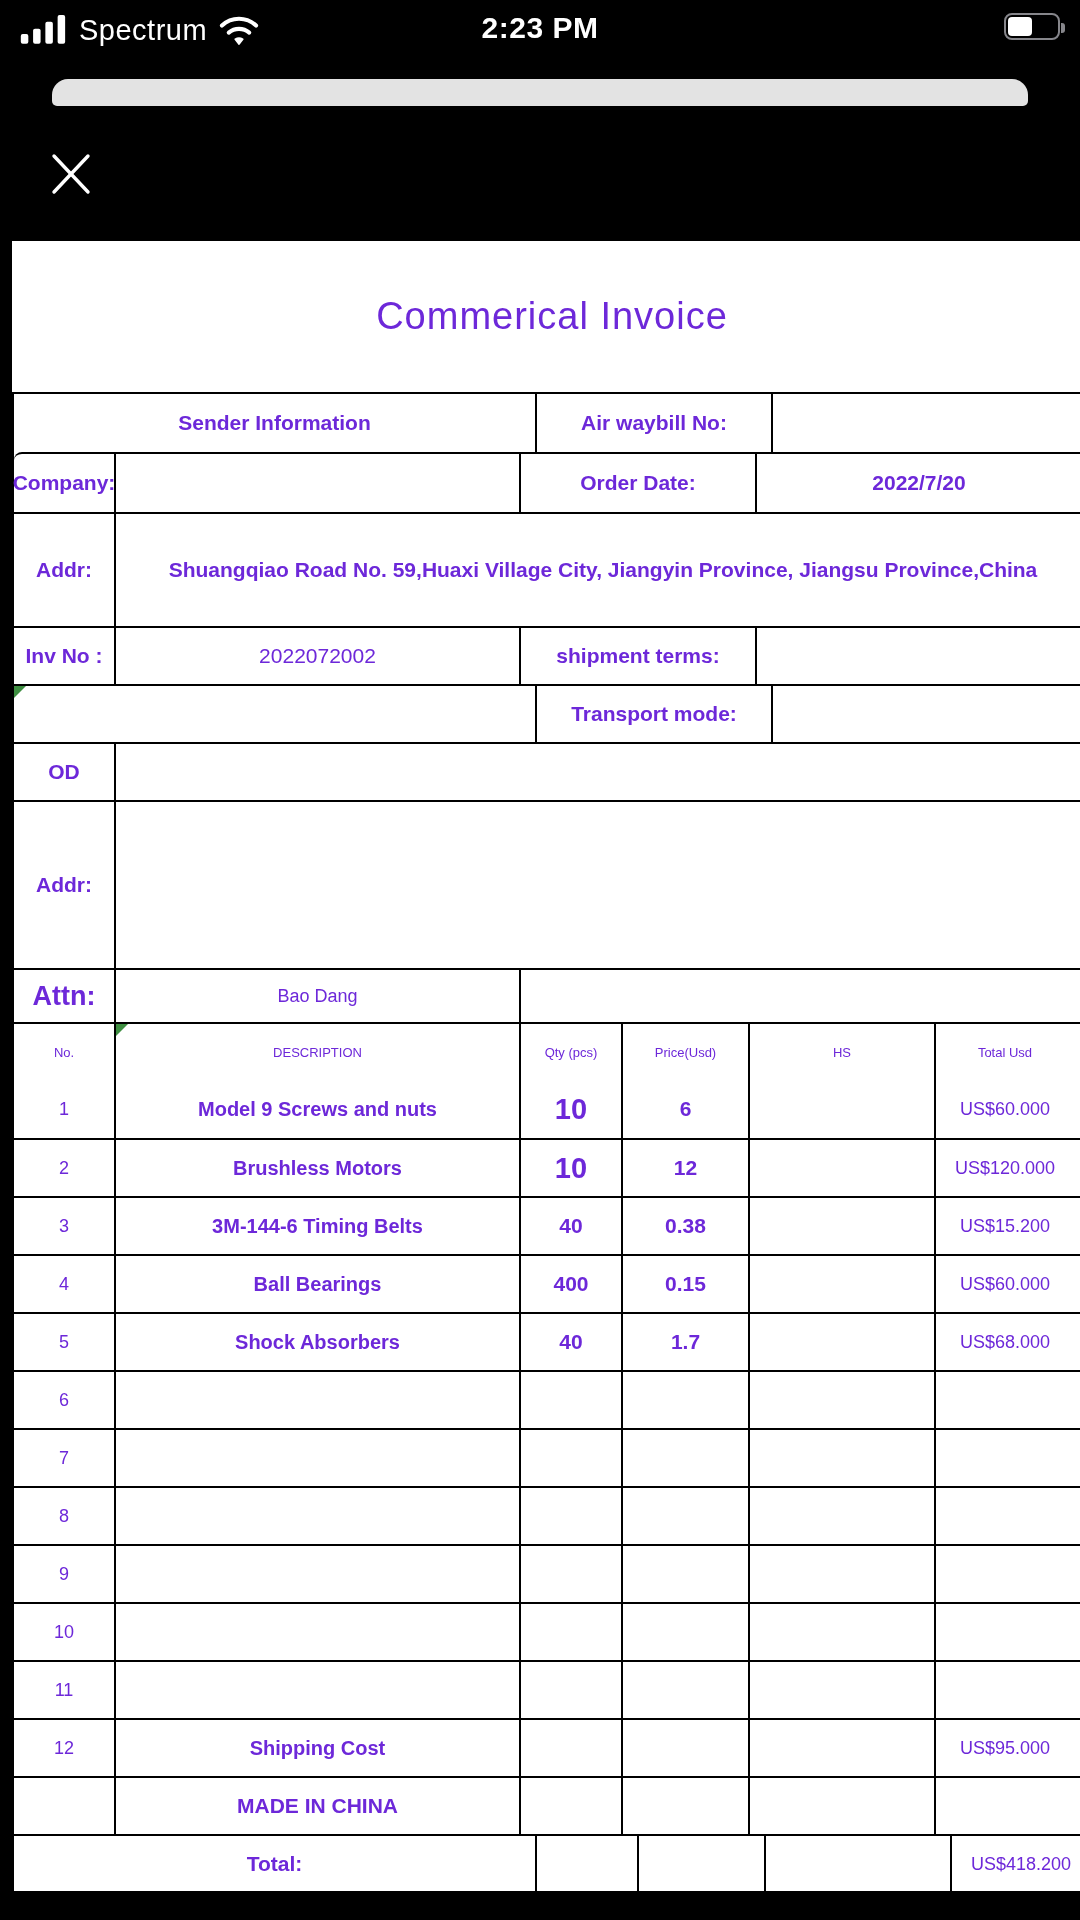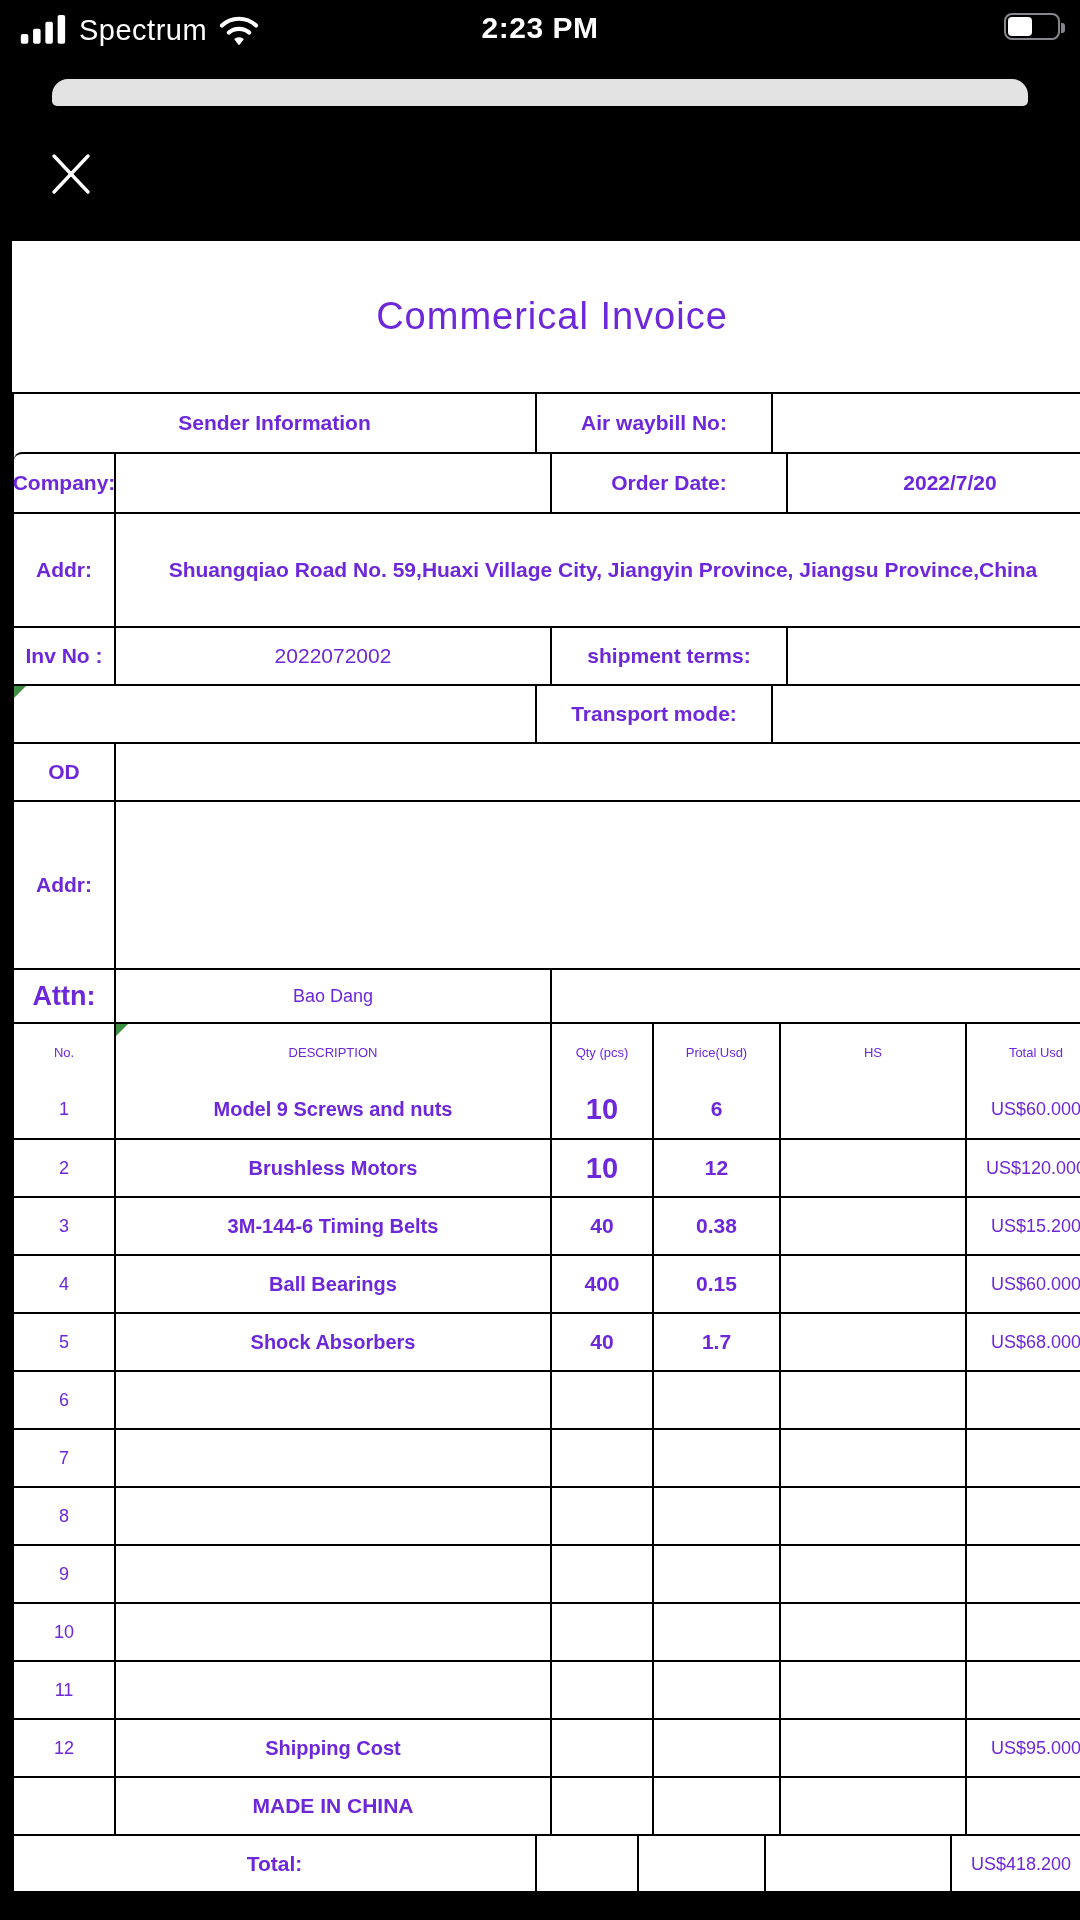--- a/index.html
+++ b/index.html
@@ -35,21 +35,21 @@
   .invoice-table { border-top:2px solid #000; border-left:2px solid #000; border-right:2px solid #000;
                    border-bottom:3px solid #444; width:1080px; }
   .row { display:flex; border-top:2px solid #000; }
   .row:first-child { border-top:none; }
   .cell { position:relative; display:flex; align-items:center; justify-content:center;
           border-left:2px solid #000; flex-shrink:0; font-size:21px; text-align:center;
           overflow:visible; white-space:nowrap; }
   .cell:first-child { border-left:none; }
 
   
-  .w-a  { width:100px; }  .w-b  { width:436px; }  .w-c  { width:102px; }
+  .w-a  { width:100px; }  .w-b  { width:405px; }  .w-c  { width:102px; }
   .w-d  { width:127px; }  .w-e  { width:186px; }  .w-f  { width:140px; }
   .w-ab { width:521px; }  .w-cd { width:236px; }  .w-ef { width:326px; }
   .w-bf { width:976px; }  .w-cf { width:555px; }
 
   
   .r-h58  { height:58px; }  .r-h60  { height:60px;border-radius:8px; }  .r-h114 { height:114px; }
   .r-h168 { height:168px; } .r-h54  { height:54px; }
 
   .b   { font-weight:bold; }
   .sm  { font-size:18px; }

